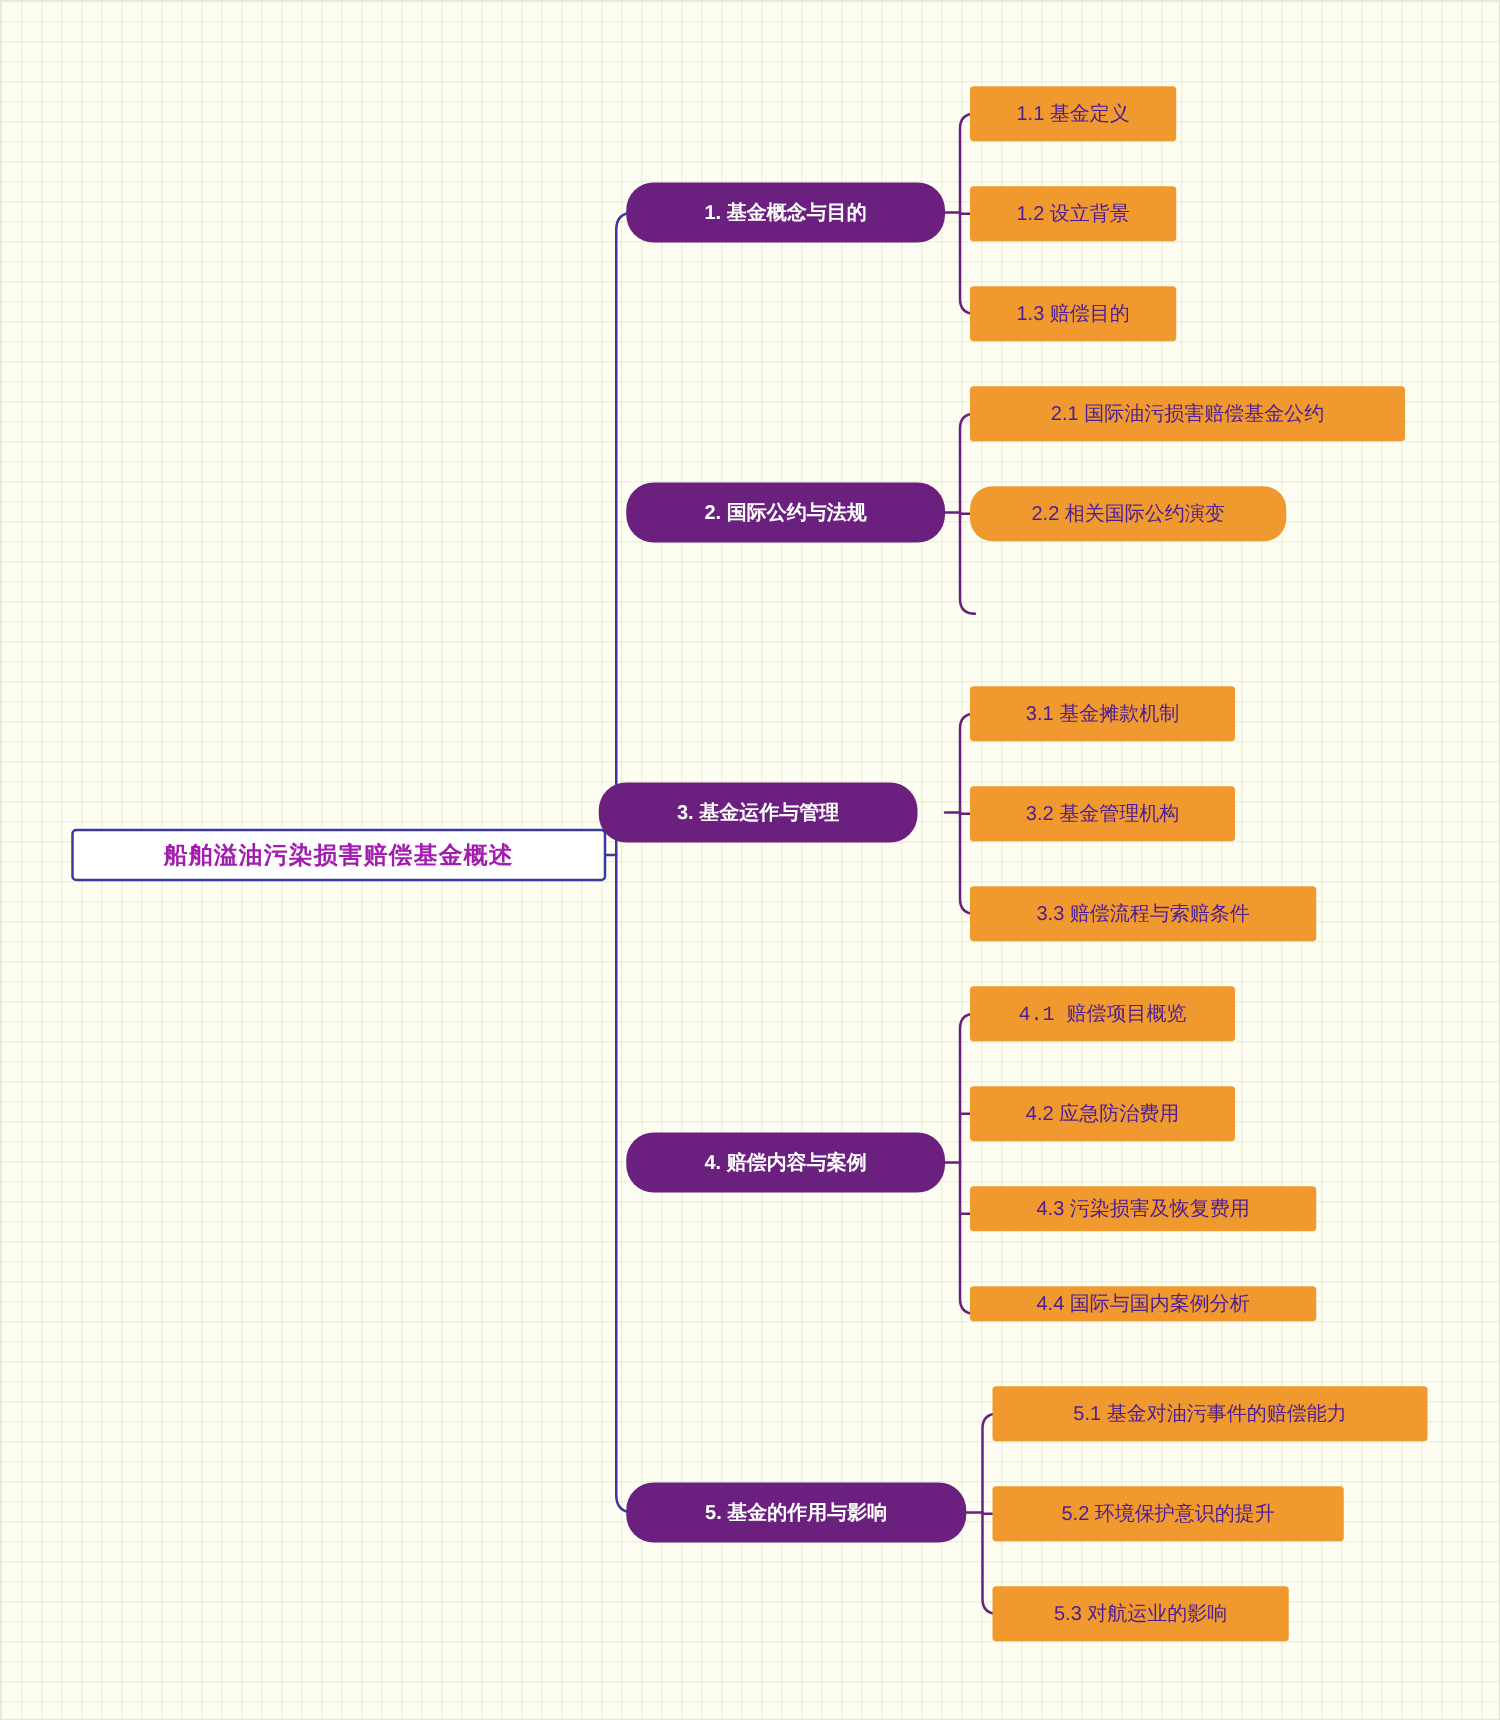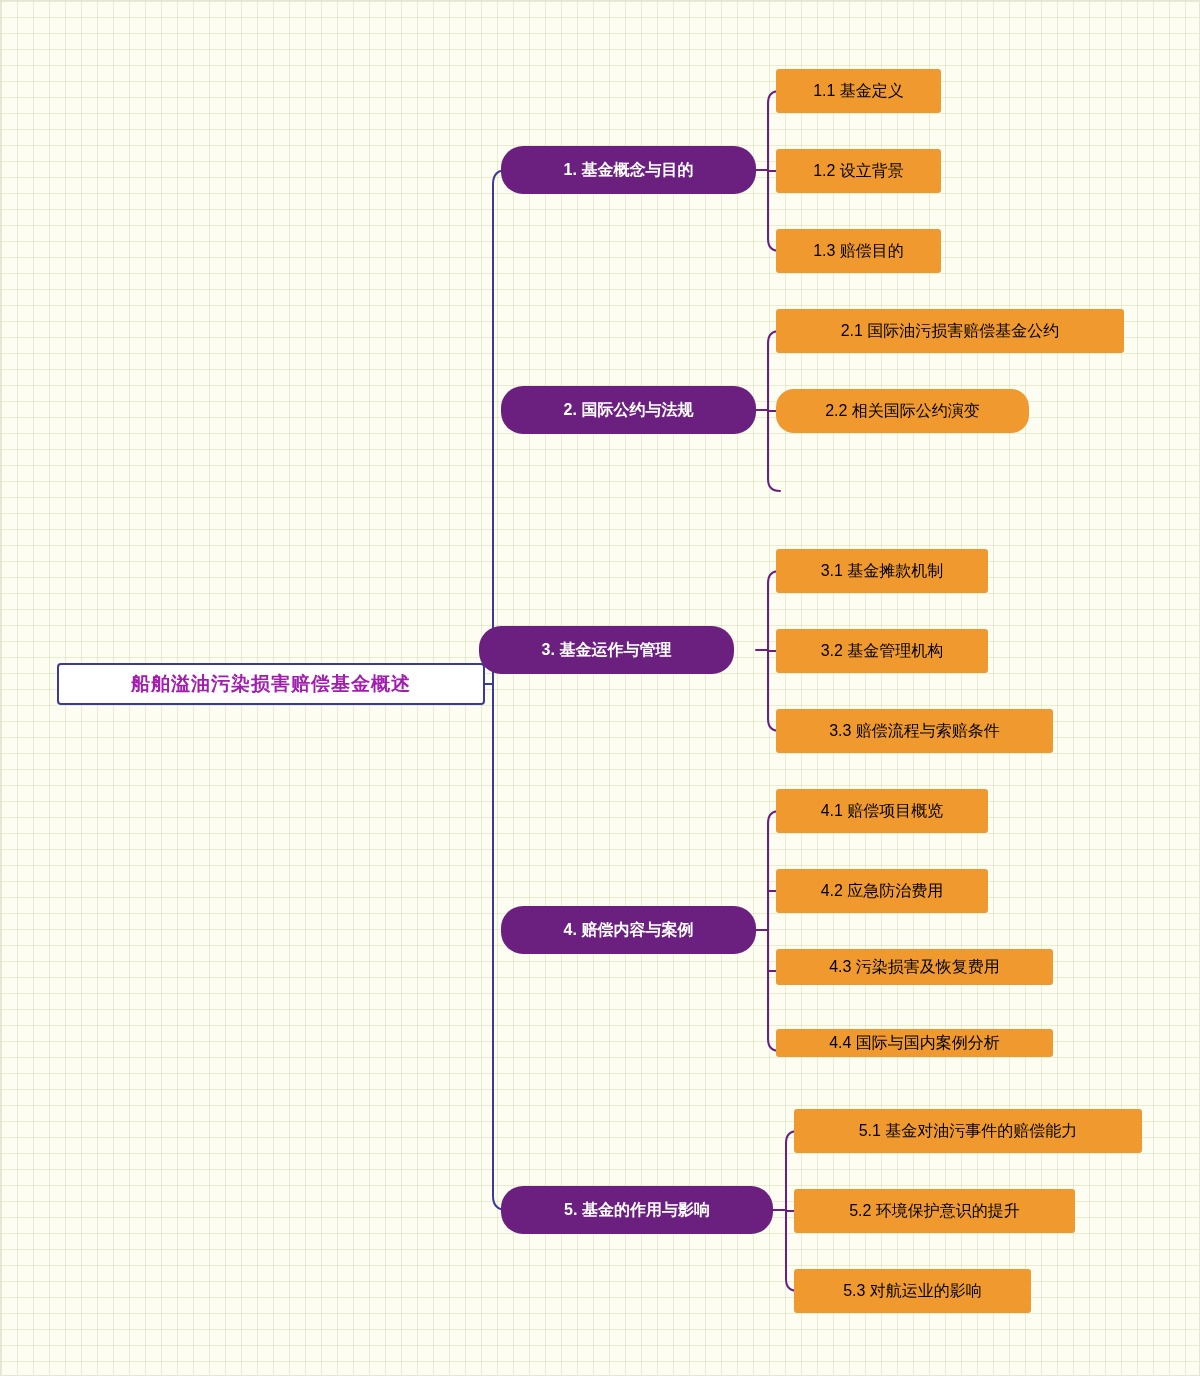--- a/index.html
+++ b/index.html
@@ -50,21 +50,21 @@
   .branch-node {
     background: #6b2080;
     color: #ffffff;
     border-radius: 22px;
     font-size: 16px;
     font-weight: bold;
     padding: 0 16px;
   }
   .leaf-node {
     background: #f0992e;
-    color: #000000;
+    color: #4c1d95;
     border-radius: 3px;
     font-size: 16px;
     padding: 0 14px;
   }
 </style>
 </head>
 <body>
 
 <div id="canvas">
   <svg id="wires">
@@ -93,21 +93,21 @@
     <div class="node leaf-node" style="left: 775px; top: 148px; width: 165px; height: 44px;">1.2 设立背景</div>
     <div class="node leaf-node" style="left: 775px; top: 228px; width: 165px; height: 44px;">1.3 赔偿目的</div>
     <div class="node branch-node" style="left: 500px; top: 385px; width: 255px; height: 48px;">2. 国际公约与法规</div>
     <div class="node leaf-node" style="left: 775px; top: 308px; width: 348px; height: 44px;">2.1 国际油污损害赔偿基金公约</div>
     <div class="node leaf-node" style="left: 775px; top: 388px; width: 253px; height: 44px; border-radius: 18px;">2.2 相关国际公约演变</div>
     <div class="node branch-node" style="left: 478px; top: 625px; width: 255px; height: 48px;">3. 基金运作与管理</div>
     <div class="node leaf-node" style="left: 775px; top: 548px; width: 212px; height: 44px;">3.1 基金摊款机制</div>
     <div class="node leaf-node" style="left: 775px; top: 628px; width: 212px; height: 44px;">3.2 基金管理机构</div>
     <div class="node leaf-node" style="left: 775px; top: 708px; width: 277px; height: 44px;">3.3 赔偿流程与索赔条件</div>
     <div class="node branch-node" style="left: 500px; top: 905px; width: 255px; height: 48px;">4. 赔偿内容与案例</div>
-    <div class="node leaf-node" style="left: 775px; top: 788px; width: 212px; height: 44px;">4.1 赔偿项目概览</div>
+    <div class="node leaf-node" style="left: 775px; top: 788px; width: 212px; height: 44px; font-family: Liberation Mono, monospace;">4.1 赔偿项目概览</div>
     <div class="node leaf-node" style="left: 775px; top: 868px; width: 212px; height: 44px;">4.2 应急防治费用</div>
     <div class="node leaf-node" style="left: 775px; top: 948px; width: 277px; height: 36px;">4.3 污染损害及恢复费用</div>
     <div class="node leaf-node" style="left: 775px; top: 1028px; width: 277px; height: 28px;">4.4 国际与国内案例分析</div>
     <div class="node branch-node" style="left: 500px; top: 1185px; width: 272px; height: 48px;">5. 基金的作用与影响</div>
     <div class="node leaf-node" style="left: 793px; top: 1108px; width: 348px; height: 44px;">5.1 基金对油污事件的赔偿能力</div>
     <div class="node leaf-node" style="left: 793px; top: 1188px; width: 281px; height: 44px;">5.2 环境保护意识的提升</div>
     <div class="node leaf-node" style="left: 793px; top: 1268px; width: 237px; height: 44px;">5.3 对航运业的影响</div>
   </div>
 
 </body></html>

